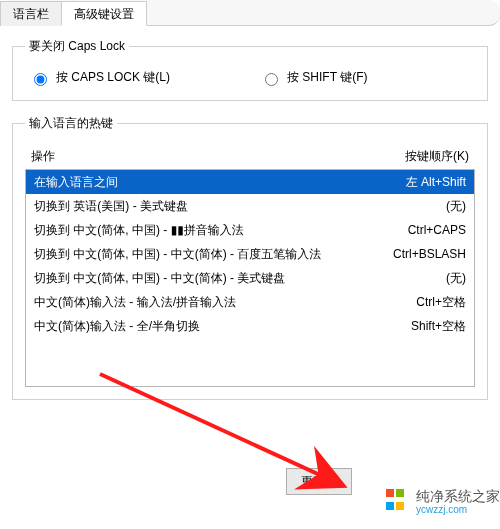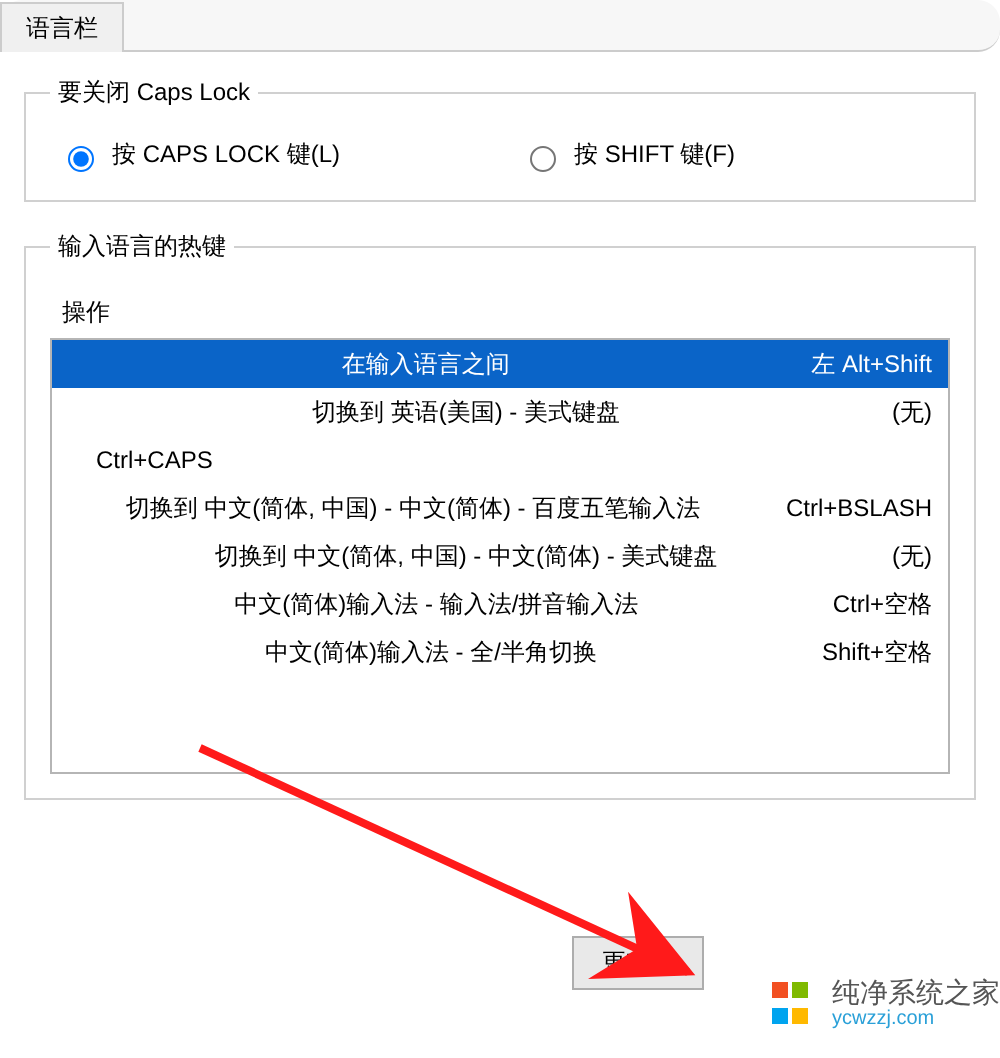--- a/index.html
+++ b/index.html
@@ -84,21 +84,21 @@
     align-items: center;
     padding: 3px 8px;
     font-size: 12px;
     line-height: 18px;
     white-space: nowrap;
   }
   .hk-row.selected {
     background: #0a64c8;
     color: #fff;
   }
-  .hk-row .action { flex: 1; overflow: hidden; text-overflow: ellipsis; text-align: center;}
+  .hk-row .action { flex: 1; overflow: hidden; text-overflow: ellipsis;}
   .hk-row .key { margin-left: 14px; text-align: center; }
   .change-btn {
     position: absolute;
     right: 148px;
     bottom: 34px;
     padding: 4px 14px;
     background: #e9e9e9;
     border: 1px solid #adadad;
     font-family: inherit;
     font-size: 12px;
@@ -110,21 +110,21 @@
     left: 96px;
     top: 370px;
     pointer-events: none;
   }
   
   .watermark {
     position: absolute;
     right: 0;
     bottom: 14px;
     display: flex;
-    align-items: flex-end;
+    align-items: flex-start;
     gap: 6px;
   }
   .wm-logo {
     width: 24px;
     height: 24px;
     display: flex;
     flex-wrap: wrap;
     gap: 2px;
   }
   .wm-logo span {
@@ -132,20 +132,21 @@
   }
   .wm-text { font-size: 14px; color: #666; line-height: 1.1;}
   .wm-text .t1 { color: #555; }
   .wm-text .t2 { color: #2aa0d8; font-size: 10px;}
 </style>
 </head>
 <body>
 
 <div class="tabs">
   <div class="tab">语言栏</div>
+  <div class="tab active">高级键设置</div>
 </div>
 
 <div class="panel">
 
   <fieldset class="group">
     <legend>要关闭 Caps Lock</legend>
     <div class="radio-row">
       <label>
         <input type="radio" name="caps" checked="" style="">
         <span>按 CAPS LOCK 键(L)</span>
@@ -154,31 +155,33 @@
         <input type="radio" name="caps" style="">
         <span>按 SHIFT 键(F)</span>
       </label>
     </div>
   </fieldset>
 
   <fieldset class="group hotkey-group">
     <legend>输入语言的热键</legend>
     <div class="hk-header">
       <span>操作</span>
+      <span>按键顺序(K)</span>
     </div>
     <div class="hk-list" id="hk-list">
         <div class="hk-row selected">
           <span class="action">在输入语言之间</span>
           <span class="key">左 Alt+Shift</span>
         </div>
         <div class="hk-row">
           <span class="action">切换到 英语(美国) - 美式键盘</span>
           <span class="key">(无)</span>
         </div>
         <div class="hk-row">
+          <span class="action">切换到 中文(简体, 中国) - ▮▮拼音输入法</span>
           <span class="key">Ctrl+CAPS</span>
         </div>
         <div class="hk-row">
           <span class="action">切换到 中文(简体, 中国) - 中文(简体) - 百度五笔输入法</span>
           <span class="key">Ctrl+BSLASH</span>
         </div>
         <div class="hk-row">
           <span class="action">切换到 中文(简体, 中国) - 中文(简体) - 美式键盘</span>
           <span class="key">(无)</span>
         </div>

